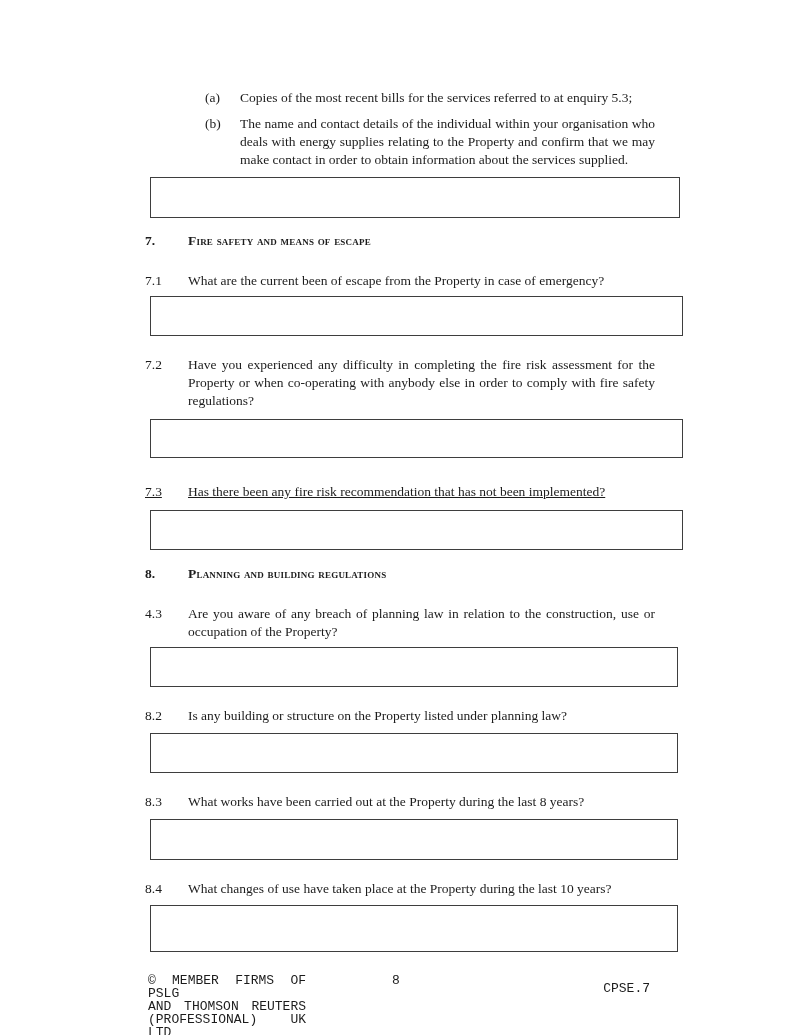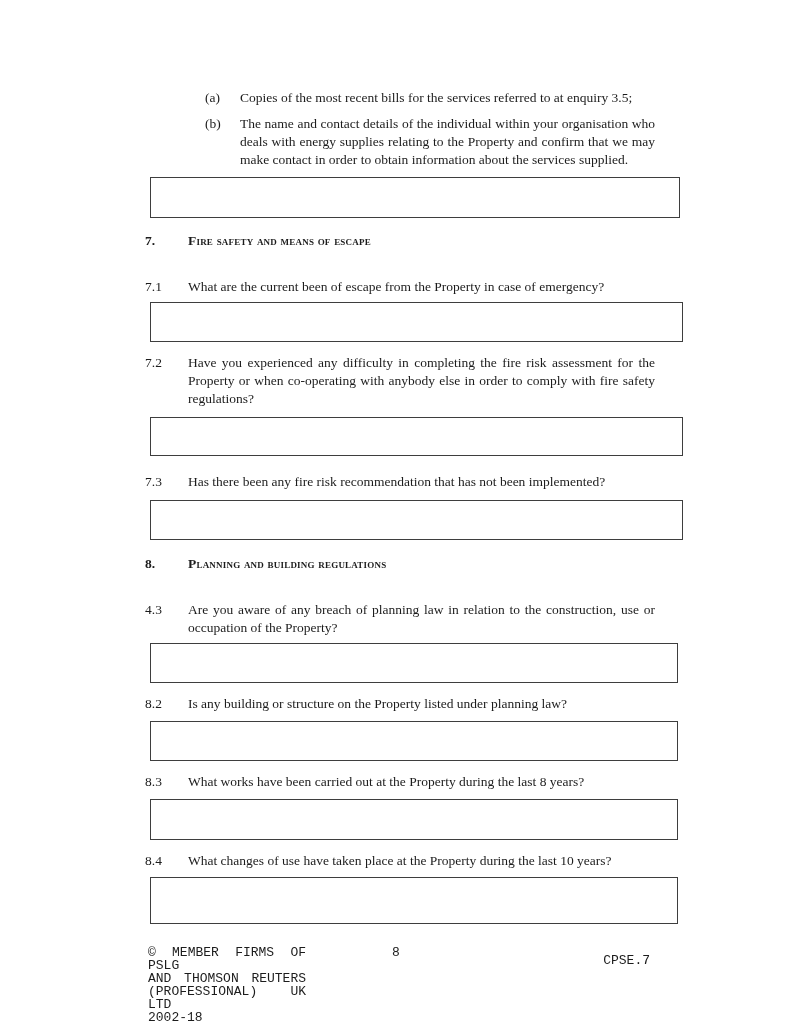--- a/index.html
+++ b/index.html
@@ -45,25 +45,25 @@
   .h39 { height: 39px; }
   .h40 { height: 40px; }
   .h41 { height: 41px; }
   .h47 { height: 47px; }
 
   
   .mt6 { margin-top: 6px; }
   .mt7 { margin-top: 7px; }
   .mt8 { margin-top: 8px; }
   .mt9 { margin-top: 9px; }
-  .mt11 { margin-top: 17px; }
-  .mt12 { margin-top: 12px; }
+  .mt11 { margin-top: 25px; text-decoration: underline; }
+  .mt12 { margin-top: 20px; }
   .mt14 { margin-top: 14px; }
   .mt15 { margin-top: 15px; }
-  .mt18 { margin-top: 28px; }
+  .mt18 { margin-top: 22px; }
 
   
   .footer {
     position: relative;
     margin: 22px 0 0 148px;
     width: 532px;
     font-size: 13px;
     line-height: 13px;
     font-family: Liberation Mono, monospace;
   }
@@ -73,21 +73,21 @@
   .doc-ref { position: absolute; top: 8px; right: 30px; }
 </style>
 </head>
 <body>
 
 <div class="page">
   <div class="content">
 
     <div class="li-row">
       <span class="li-label">(a)</span>
-      <span class="li-text">Copies of the most recent bills for the services referred to at enquiry 3.5;</span>
+      <span class="li-text">Copies of the most recent bills for the services referred to at enquiry 5.3;</span>
     </div>
     <div class="li-row mt8">
       <span class="li-label">(b)</span>
       <span class="li-text">The name and contact details of the individual within your organisation who deals with energy supplies relating to the Property and confirm that we may make contact in order to obtain information about the services supplied.</span>
     </div>
     <div class="answer-box w530 h41 mt8"></div>
 
     <div class="num-row section-heading mt14">
       <span class="row-num">7.</span>
       <span class="row-text">Fire safety and means of escape</span>

